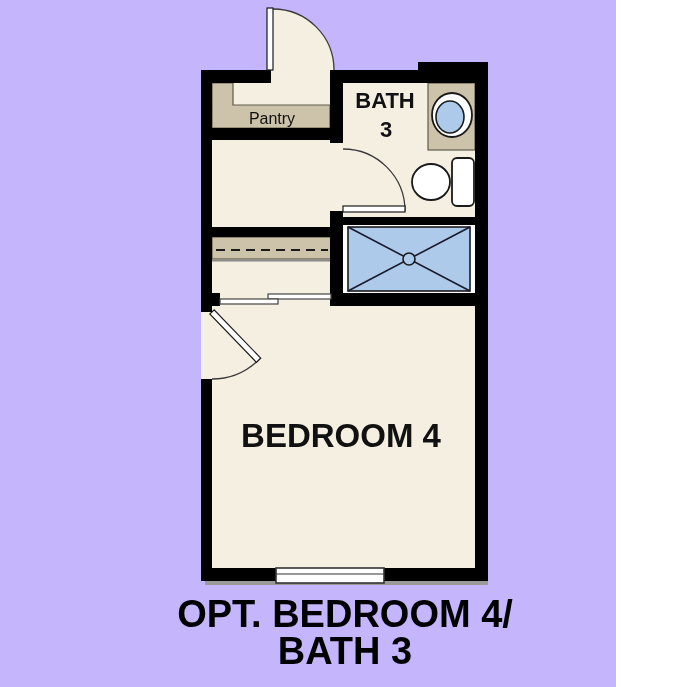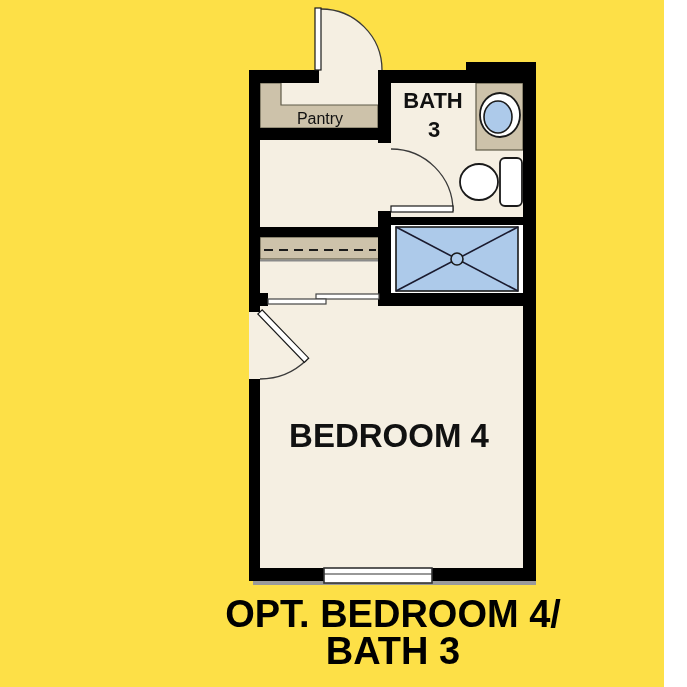--- a/index.html
+++ b/index.html
@@ -1,22 +1,21 @@
 <!DOCTYPE html>
 <html><head>
 <meta charset="utf-8">
 <style>
   html,body{margin:0;padding:0;background:#ffffff;}
   .stage{
     position:relative;
     width:616px;height:687px;
-    background:#fde047;
+    background:#c4b5fd;
     font-family:"Liberation Sans", sans-serif;
     overflow:hidden;
-    padding-left:48px;
   }
   svg{display:block;}
   .wall{fill:#000000;}
   .floor{fill:#f5efe2;}
   .white-area{fill:#ffffff;}
   .tan{fill:#cdc2aa;stroke:#5f5a49;stroke-width:1.2;}
   .fixture{fill:#ffffff;stroke:#1a1a1a;stroke-width:1.8;}
   .blue-fill{fill:#adcaea;stroke:#1a1a1a;stroke-width:1.6;}
   .pan-line{stroke:#1a1a2e;stroke-width:1.6;fill:none;}
   .door-leaf{fill:#ffffff;stroke:#1a1a1a;stroke-width:1.2;}

